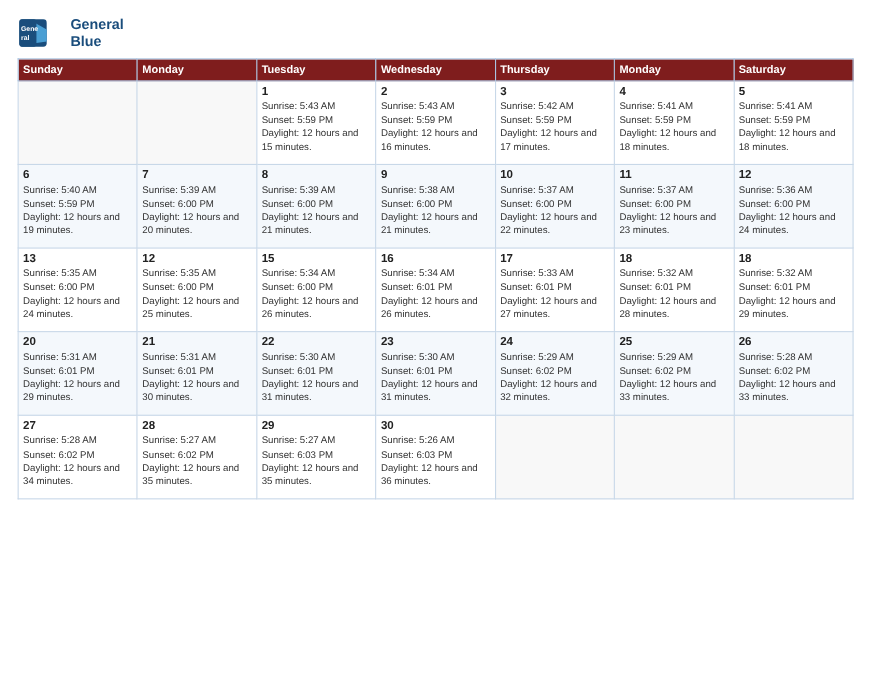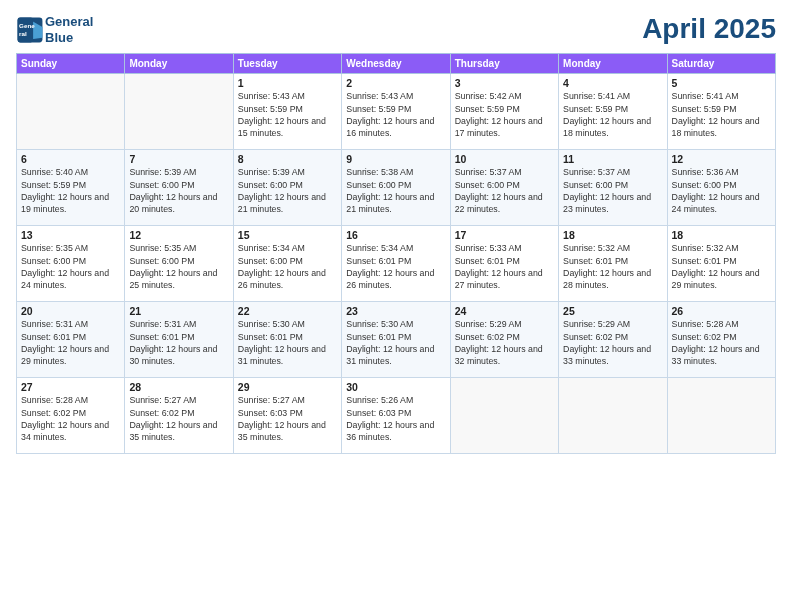--- a/index.html
+++ b/index.html
@@ -18,21 +18,21 @@
     }
     .header {
       display: flex;
       justify-content: space-between;
       align-items: flex-start;
       margin-bottom: 8px;
     }
     .logo {
       display: flex;
       align-items: center;
-      gap: 1px;
+      gap: 20px;
     }
     .logo-text {
       font-size: 13px;
       font-weight: bold;
       color: #1a4d7c;
       line-height: 1.2;
     }
     .logo-icon {
       width: 28px;
       height: 28px;
@@ -49,21 +49,21 @@
     .subtitle {
       font-size: 13px;
       color: #333;
     }
     table {
       width: 100%;
       border-collapse: collapse;
       font-size: 9.5px;
     }
     thead tr th {
-      background: #8b5cf6;
+      background: #7f1d1d;
       color: #fff;
       padding: 4px 4px;
       text-align: left;
       font-size: 10px;
       font-weight: bold;
       border: 1px solid #aac4e0;
     }
     tbody tr td {
       border: 1px solid #c8d8e8;
       vertical-align: top;
@@ -103,21 +103,20 @@
         <rect x="2" y="2" width="20" height="32" rx="3" fill="#1a4d7c"></rect>
         <text x="4" y="16" font-size="8" fill="white" font-family="Arial" font-weight="bold">Gene</text>
         <text x="4" y="26" font-size="8" fill="white" font-family="Arial" font-weight="bold">ral</text>
       </svg>
       <div class="logo-text">
         <div>General</div>
         <div>Blue</div>
       </div>
     </div>
     <div class="title-block">
-      <div class="month-title">April 2025</div>
     </div>
   </div>
 
   <table>
     <thead>
       <tr>
       <th>Sunday</th>
           <th>Monday</th>
           <th>Tuesday</th>
           <th>Wednesday</th>

